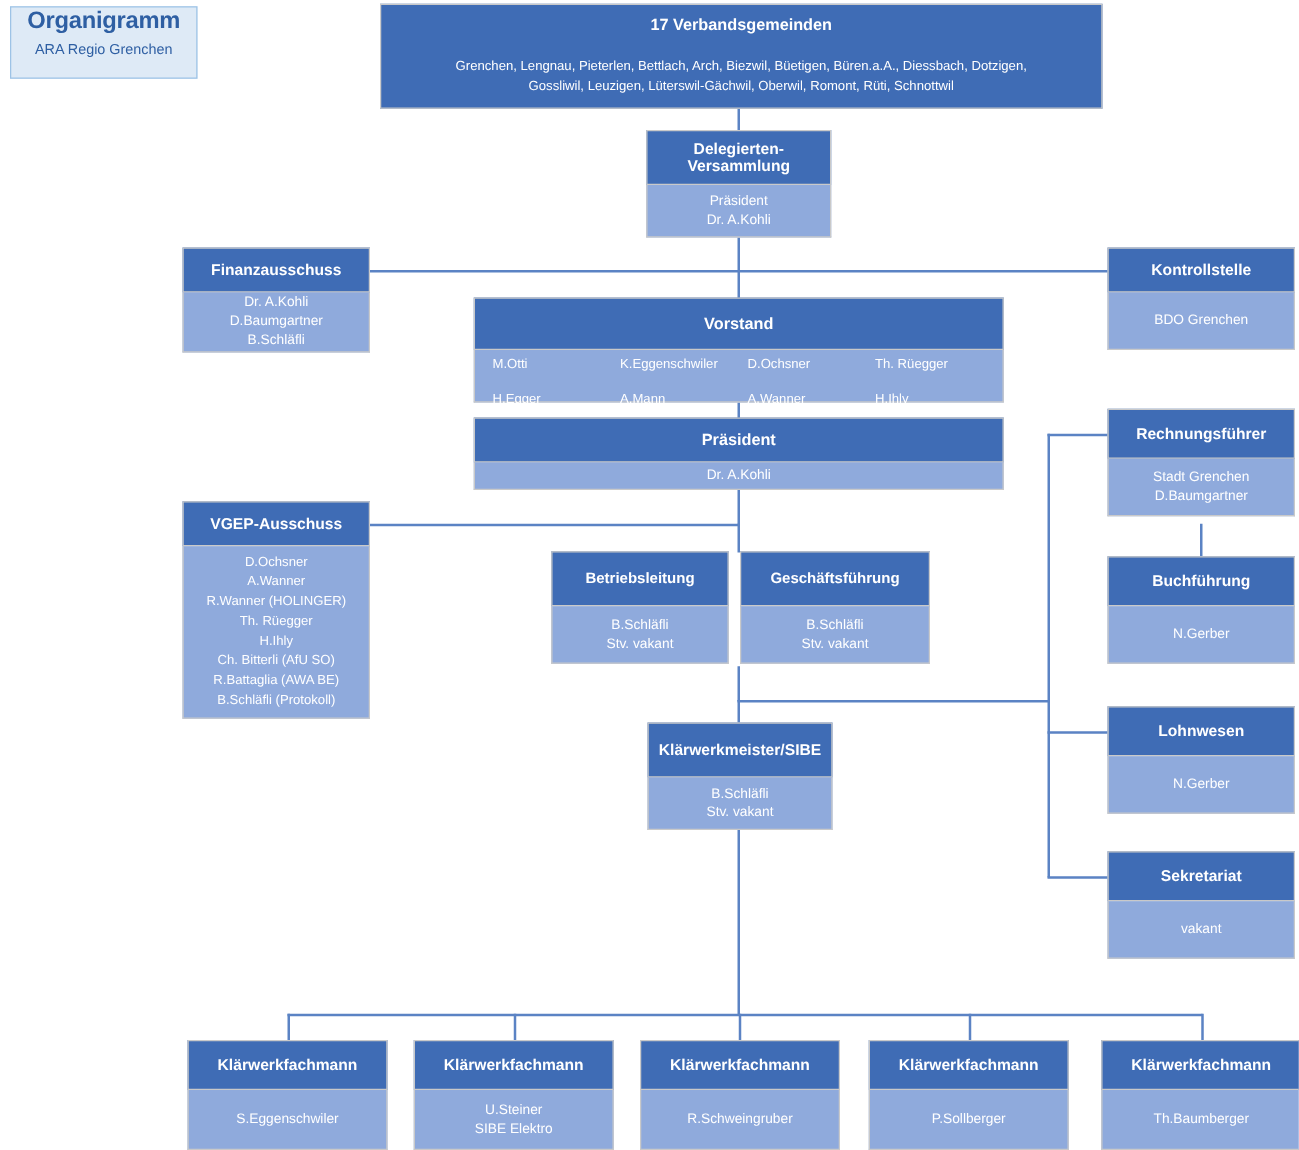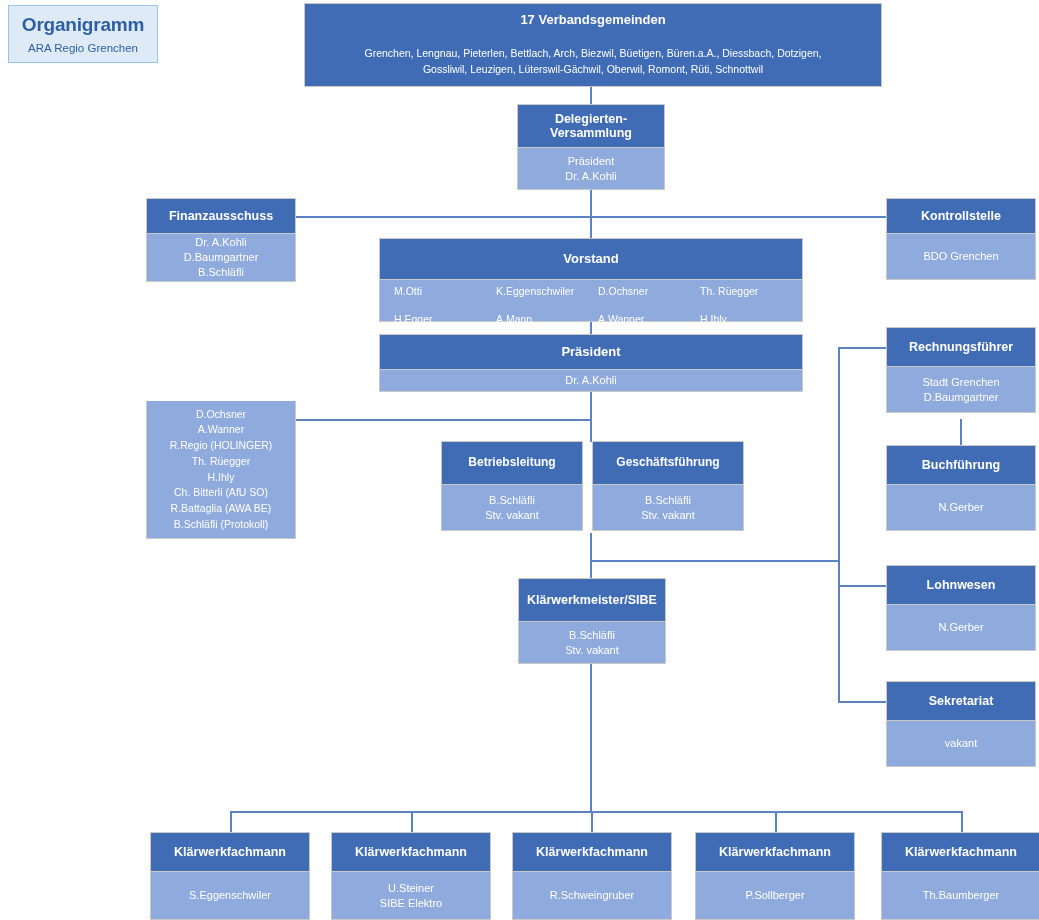--- a/index.html
+++ b/index.html
@@ -39,21 +39,21 @@
     line-height: 1.35;
   }
 
   
   #title-card {
     position: absolute; left: 8px; top: 5px;
     width: 150px; height: 58px;
     background: #deeaf6;
     border: 1px solid #9dc3e6;
     display: flex; flex-direction: column;
-    align-items: center; justify-content: center;
+    align-items: center; justify-content: flex-start;
   }
   #title-card .t1 { font-size: 19px; font-weight: bold; color: #2e5fa3; letter-spacing: -.2px; }
   #title-card .t2 { font-size: 11.5px; color: #2e5fa3; margin-top: 6px; }
 
   
   #top-node { left: 304px; top: 3px; width: 578px; height: 84px; }
   #top-node .hdr {
     width: 100%; height: 100%; flex-direction: column;
     justify-content: flex-start; padding-top: 9px; font-size: 13px;
   }
@@ -228,24 +228,25 @@
   </div>
 
   <div class="box" id="praesident">
     <div class="hdr">Präsident</div>
     <div class="body">
       <div>Dr. A.Kohli</div>
     </div>
   </div>
 
   <div class="box" id="vgep">
+    <div class="hdr">VGEP-Ausschuss</div>
     <div class="body">
       <div>D.Ochsner</div>
       <div>A.Wanner</div>
-      <div>R.Regio (HOLINGER)</div>
+      <div>R.Wanner (HOLINGER)</div>
       <div>Th. Rüegger</div>
       <div>H.Ihly</div>
       <div>Ch. Bitterli (AfU SO)</div>
       <div>R.Battaglia (AWA BE)</div>
       <div>B.Schläfli (Protokoll)</div>
     </div>
   </div>
 
   <div class="box" id="bl">
     <div class="hdr">Betriebsleitung</div>

